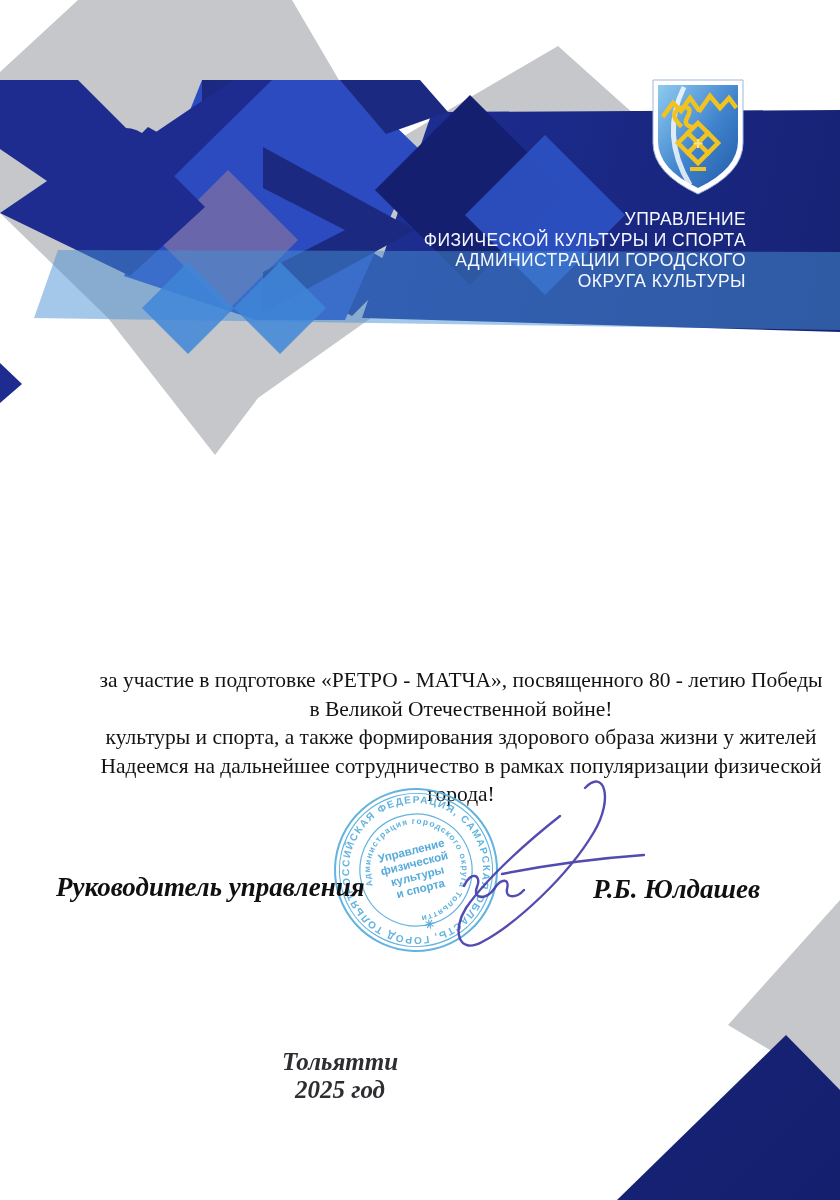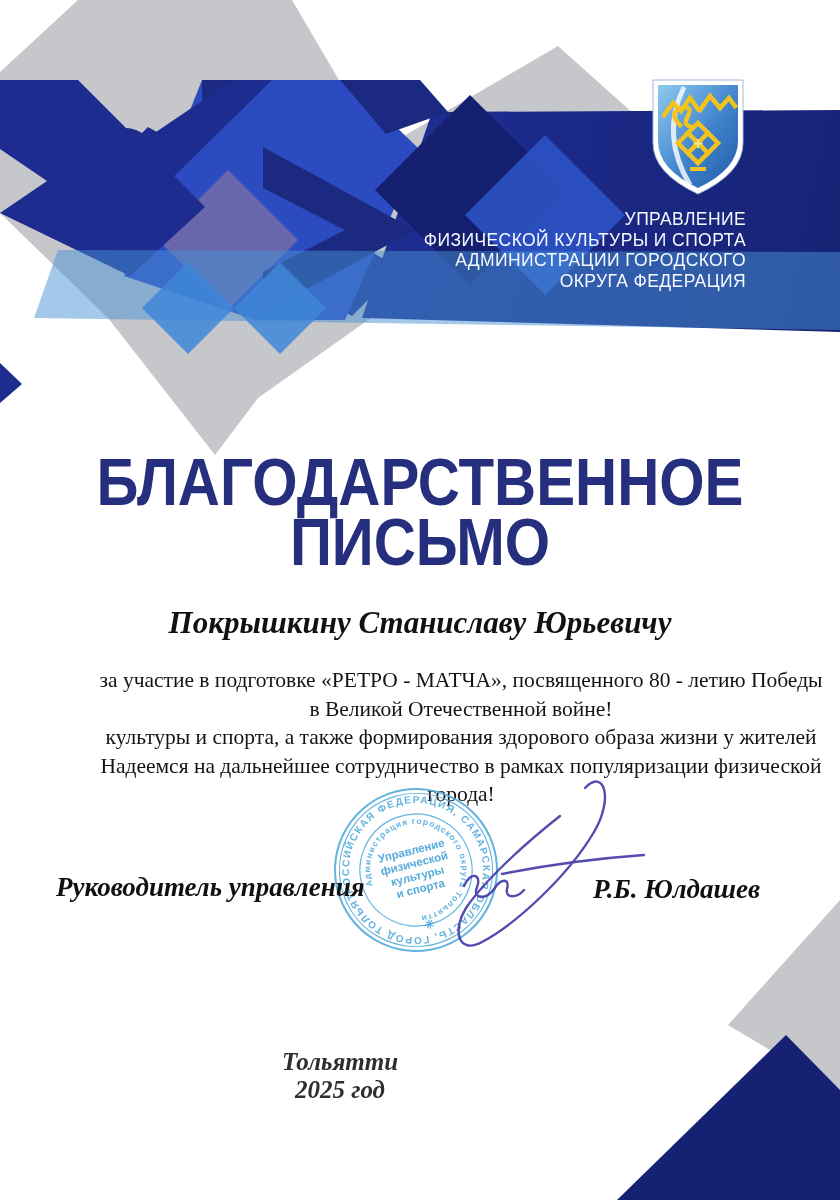--- a/index.html
+++ b/index.html
@@ -116,29 +116,24 @@
       </g>
       <path d="M48,62 v9 M43.5,66.5 h9" stroke="#f7e38a" stroke-width="2" fill="none"></path>
       <path d="M40,92 h16" stroke="#f2c31f" stroke-width="4" fill="none"></path>
     </svg>
   </div>
 
   <div class="org-text">
     <div>УПРАВЛЕНИЕ</div>
     <div>ФИЗИЧЕСКОЙ КУЛЬТУРЫ И СПОРТА</div>
     <div>АДМИНИСТРАЦИИ ГОРОДСКОГО</div>
-    <div>ОКРУГА ФЕДЕРАЦИЯ</div>
+    <div>ОКРУГА КУЛЬТУРЫ</div>
   </div>
 
-  <div class="title">
-    <div class="tl">БЛАГОДАРСТВЕННОЕ</div>
-    <div class="tl">ПИСЬМО</div>
-  </div>
 
-  <div class="recipient">Покрышкину Станиславу Юрьевичу</div>
 
   <div class="body-text">
     <div>за  участие в подготовке «РЕТРО - МАТЧА», посвященного 80 - летию Победы</div>
     <div>в Великой Отечественной войне!</div>
     <div>культуры и спорта, а также формирования здорового образа жизни у жителей</div>
     <div>Надеемся на дальнейшее сотрудничество в рамках популяризации физической</div>
     <div>города!</div>
   </div>
 
   <div class="stamp">

